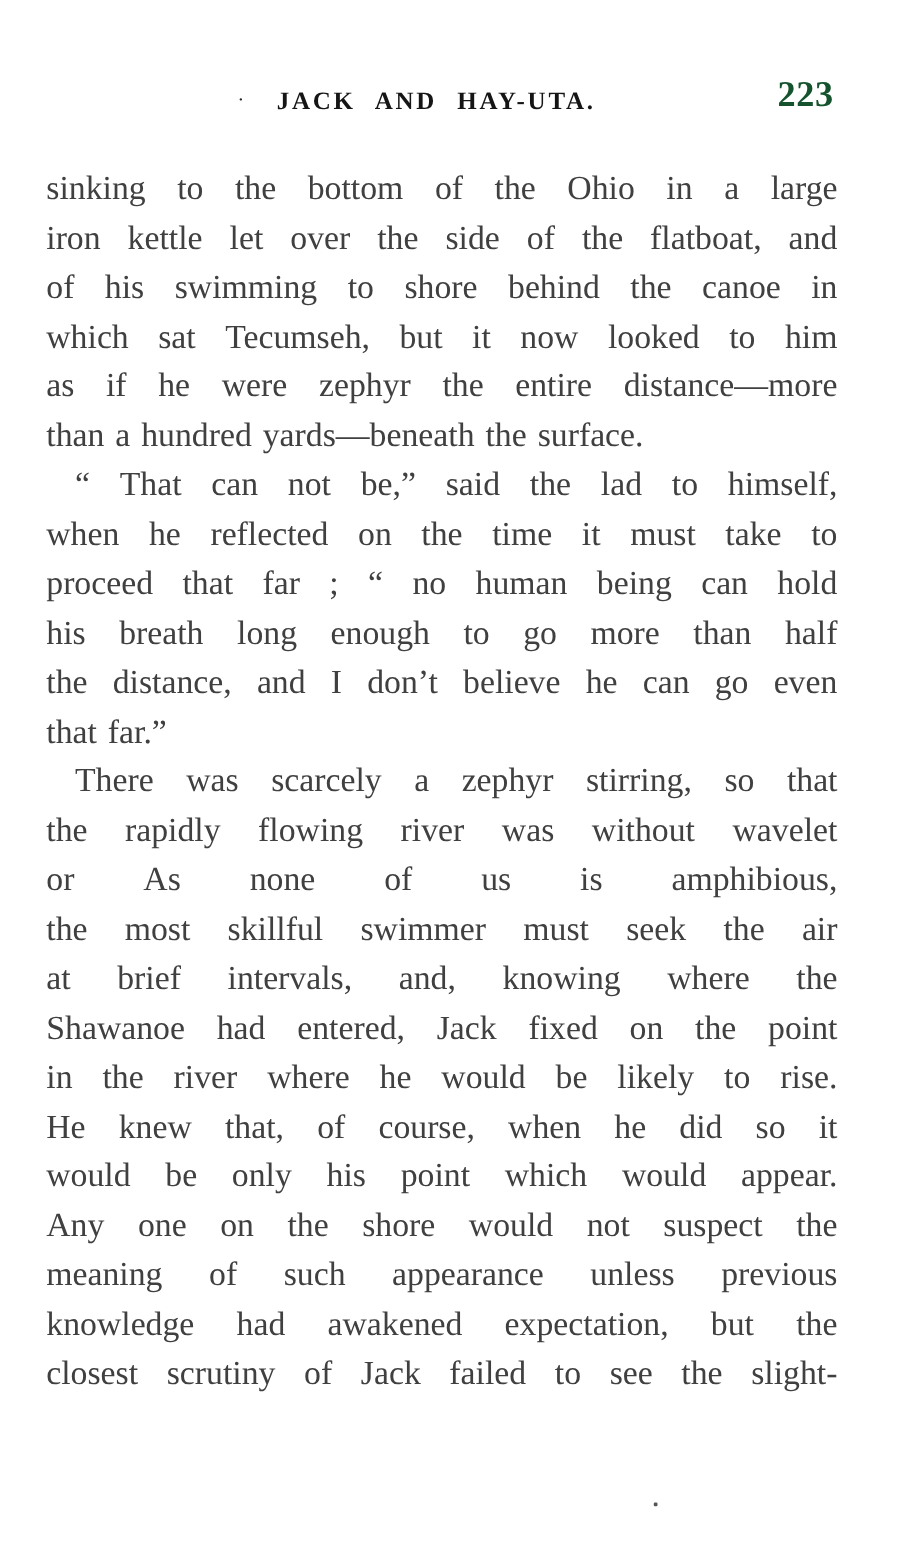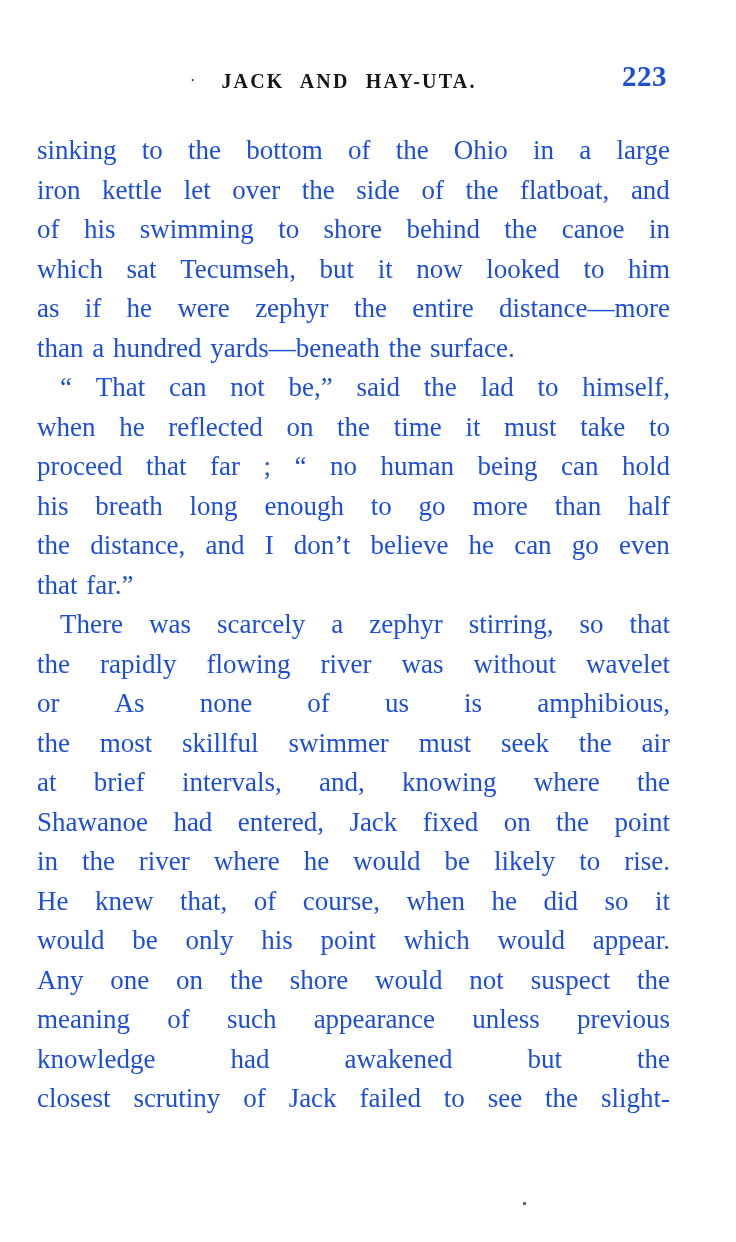--- a/index.html
+++ b/index.html
@@ -44,30 +44,30 @@
     white-space: nowrap;
     color: #151515;
   }
   .header-pagenum {
     position: absolute;
     right: 69px;
     top: 60px;
     font-size: 29px;
     font-weight: 700;
     letter-spacing: 0.5px;
-    color: #1d4ed8;
+    color: #14532d;
   }
   
   .text-block {
     position: absolute;
     top: 131px;
     left: 37px;
     width: 633px;
     font-size: 27px;
-    color: #1d4ed8;
+    color: #404040;
   }
   .line {
     display: flex;
     justify-content: space-between;
     height: 39.5px;
     line-height: 39.5px;
     white-space: nowrap;
   }
   .line span { display: inline-block; }
   .line.endline {
@@ -323,20 +323,21 @@
         <span>of</span>
         <span>such</span>
         <span>appearance</span>
         <span>unless</span>
         <span>previous</span>
       </div>
       <div class="line">
         <span>knowledge</span>
         <span>had</span>
         <span>awakened</span>
+        <span>expectation,</span>
         <span>but</span>
         <span>the</span>
       </div>
       <div class="line">
         <span>closest</span>
         <span>scrutiny</span>
         <span>of</span>
         <span>Jack</span>
         <span>failed</span>
         <span>to</span>

